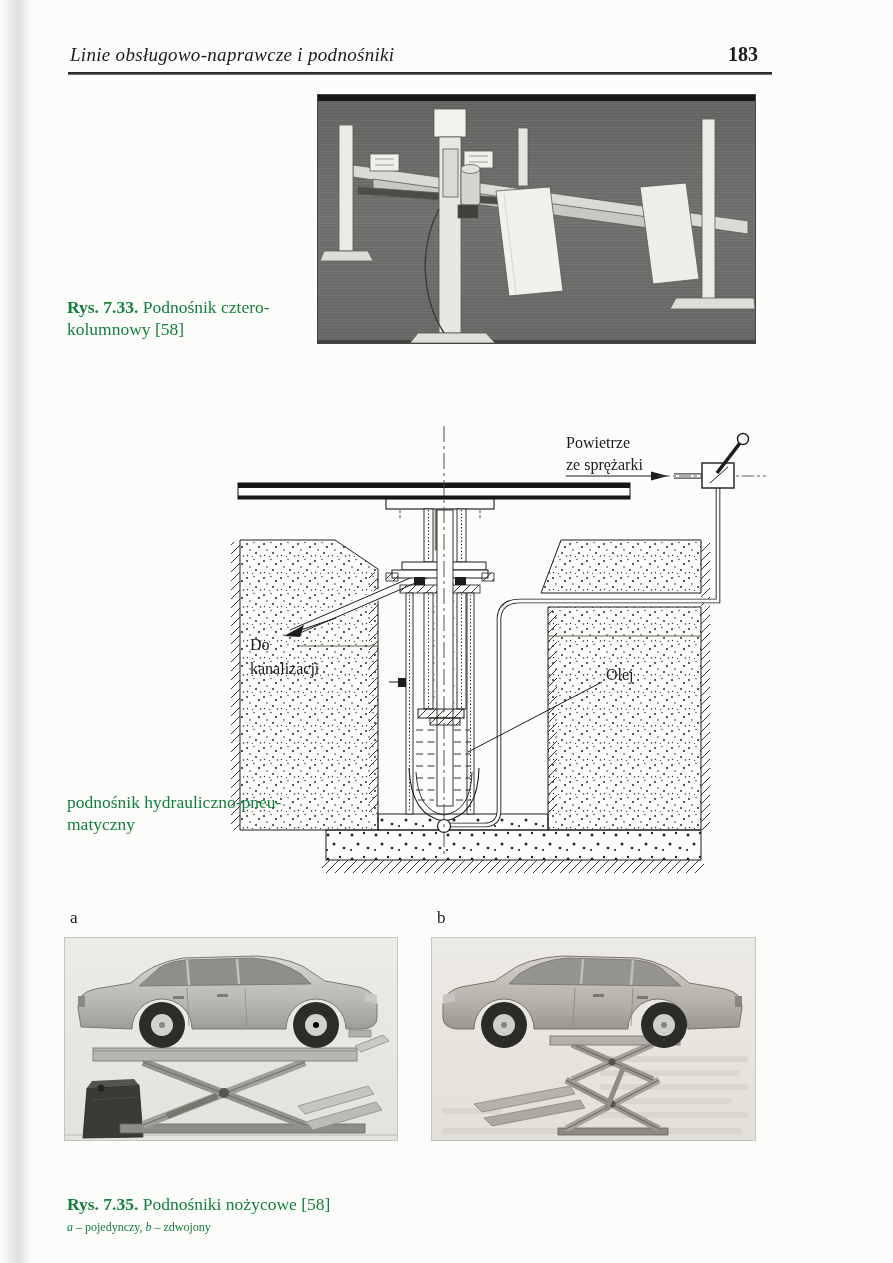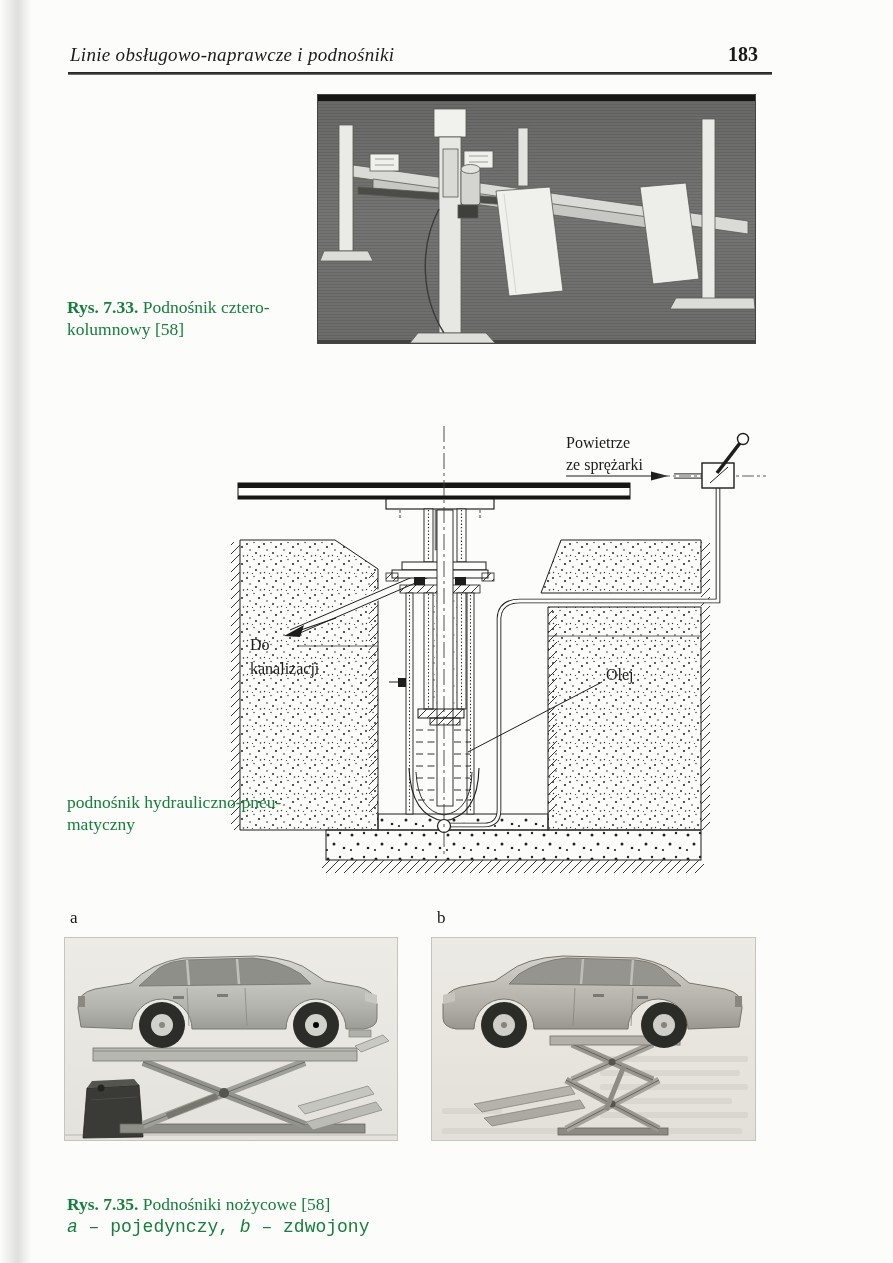--- a/index.html
+++ b/index.html
@@ -23,21 +23,21 @@
     position:absolute;left:68px;top:72px;width:704px;height:3px;
     background:linear-gradient(180deg,#1e1e1c 0%,#3a3a38 55%,#8a8a88 100%);
   }
   .photo{position:absolute;line-height:0;}
   .photo svg{display:block;}
   .photo-dark{outline:1px solid #454541;}
   .photo-light{outline:1px solid #c6c4be;}
   .caption{position:absolute;font-size:17.5px;line-height:22px;color:#15803d;}
   .caption .cl{display:block;white-space:nowrap;}
   .caption b{font-weight:bold;}
-  .subcap{font-size:18px;line-height:20px;margin-top:2px;font-family:Liberation Mono, monospace;}
+  .subcap{font-size:12px;line-height:20px;margin-top:2px;}
   .letter{position:absolute;font-size:17px;color:#161614;}
   .diagram{position:absolute;left:228px;top:422px;line-height:0;}
   .dg-label{font-family:"Liberation Serif",serif;font-size:16px;fill:#1b1b19;}
 </style>
 </head>
 <body>
 
 <div class="page">
   <div class="gutter-shadow"></div>
 

